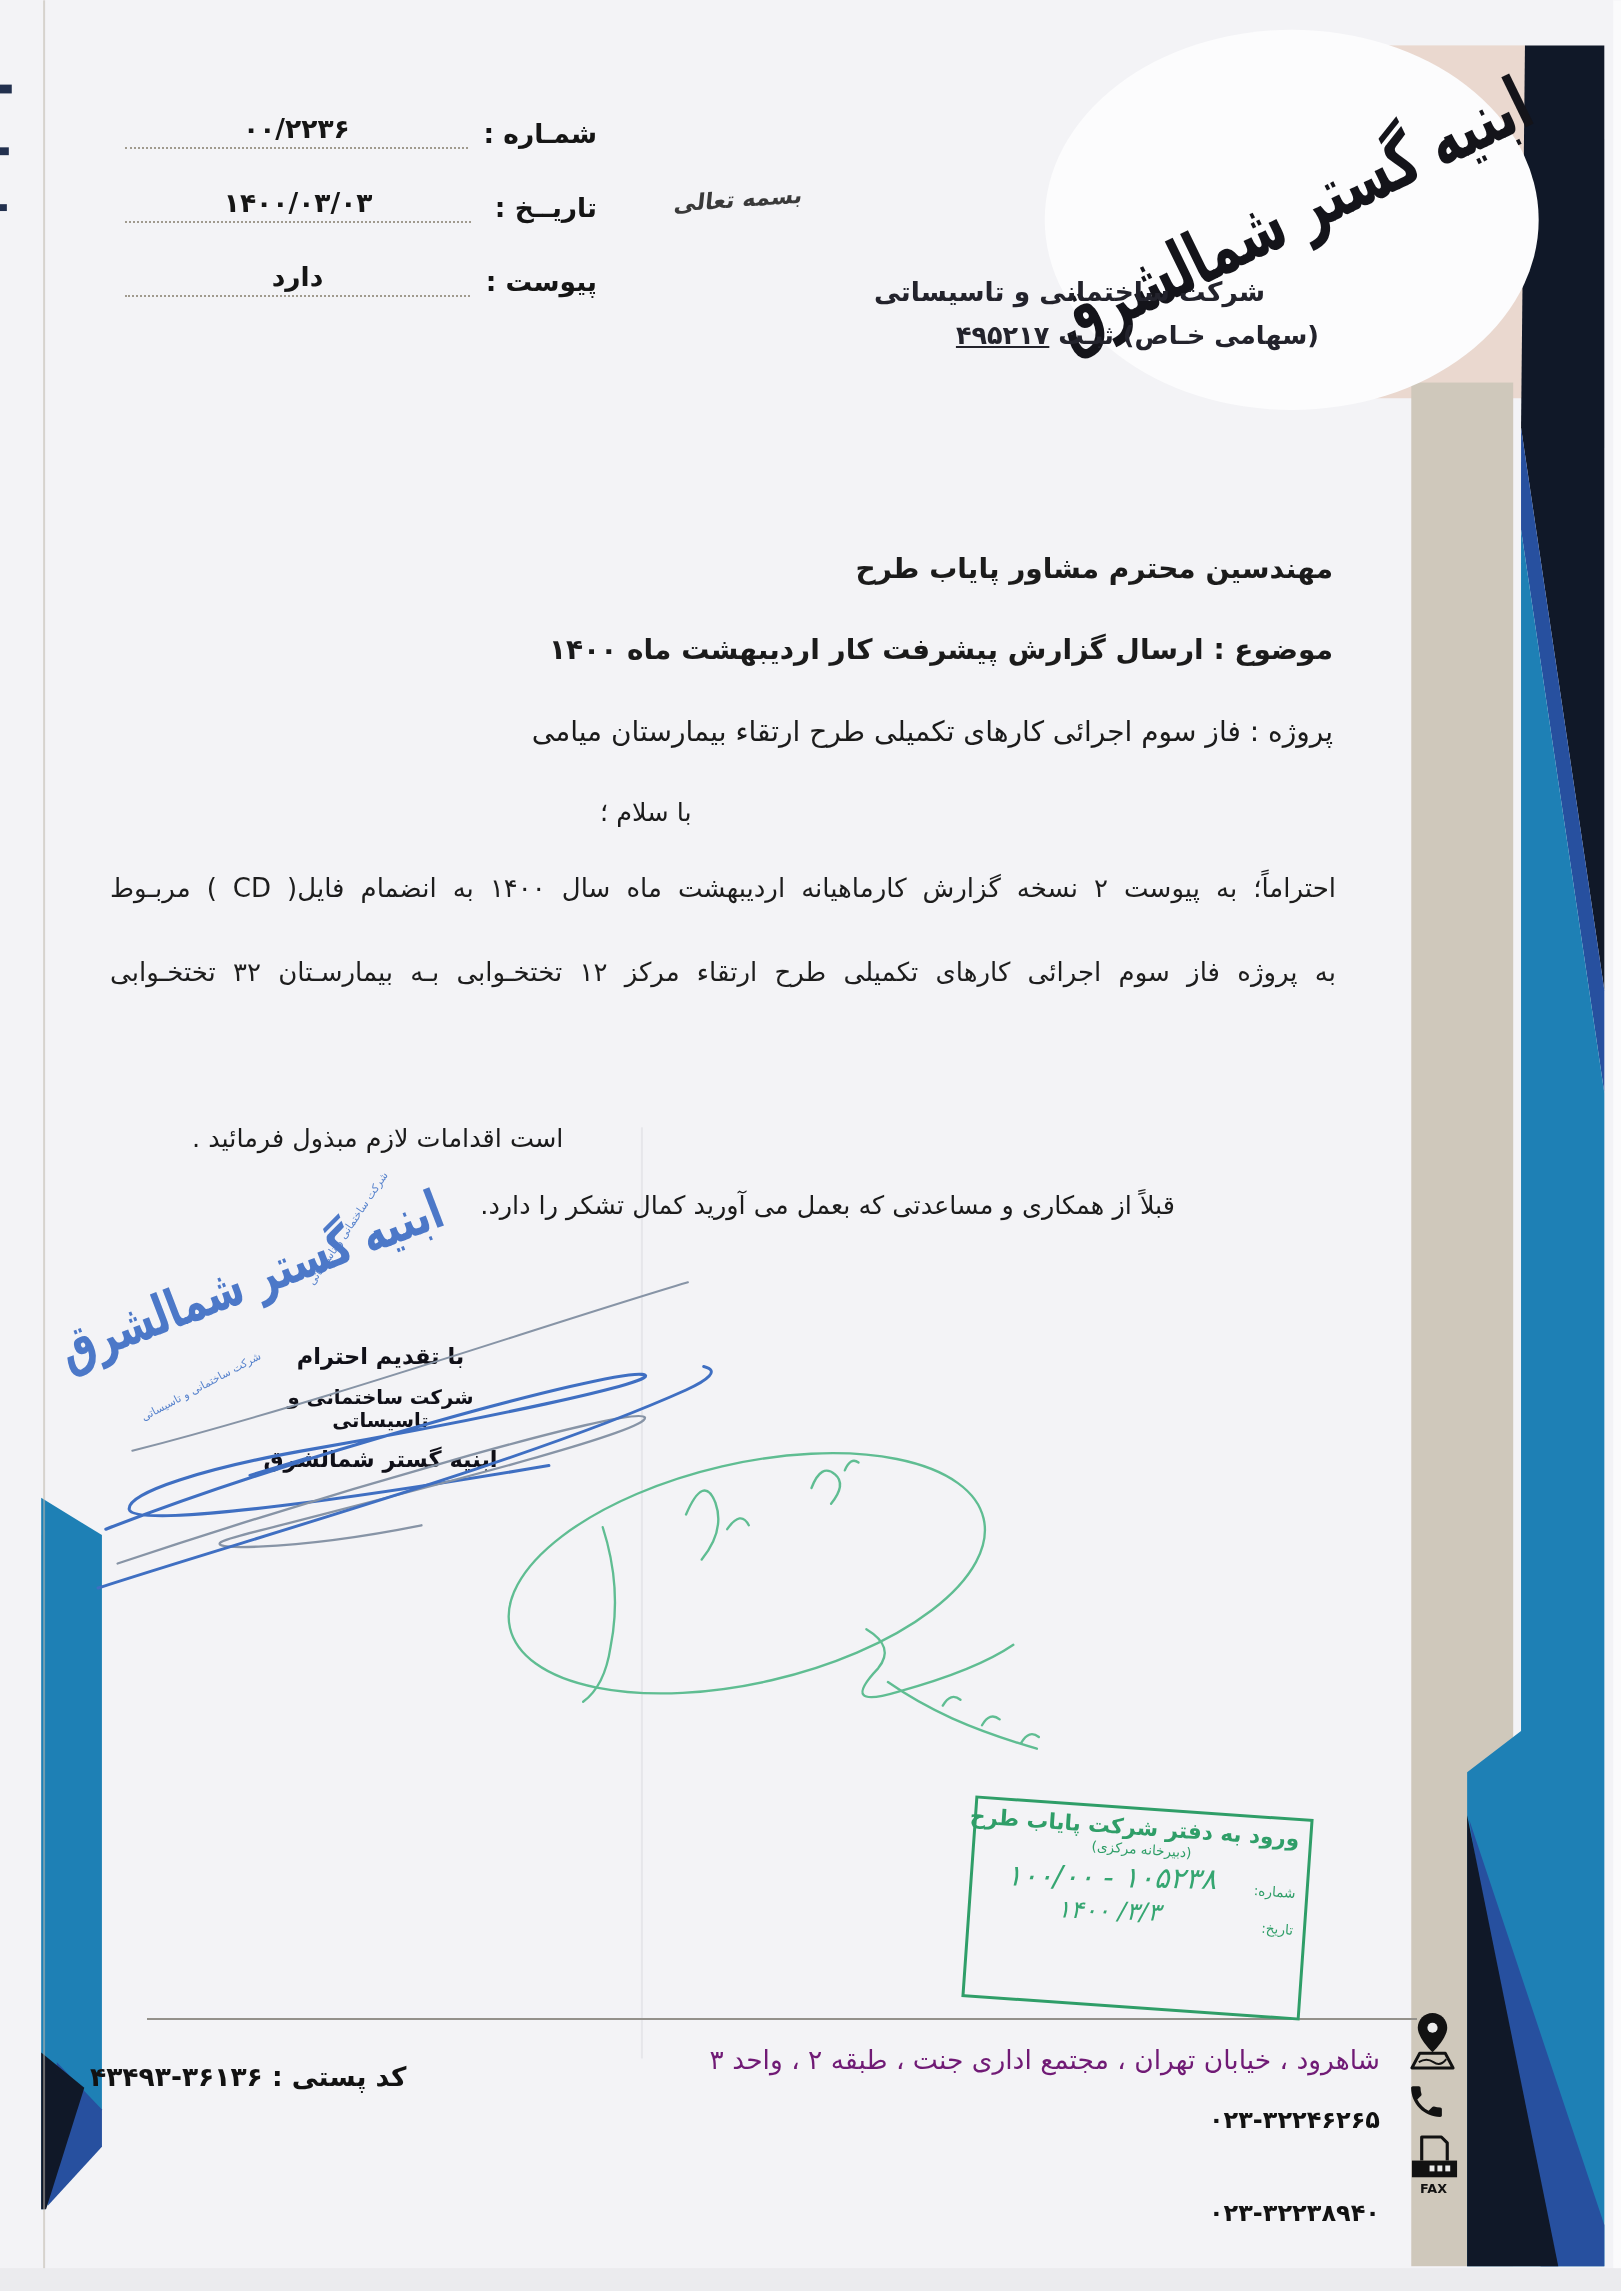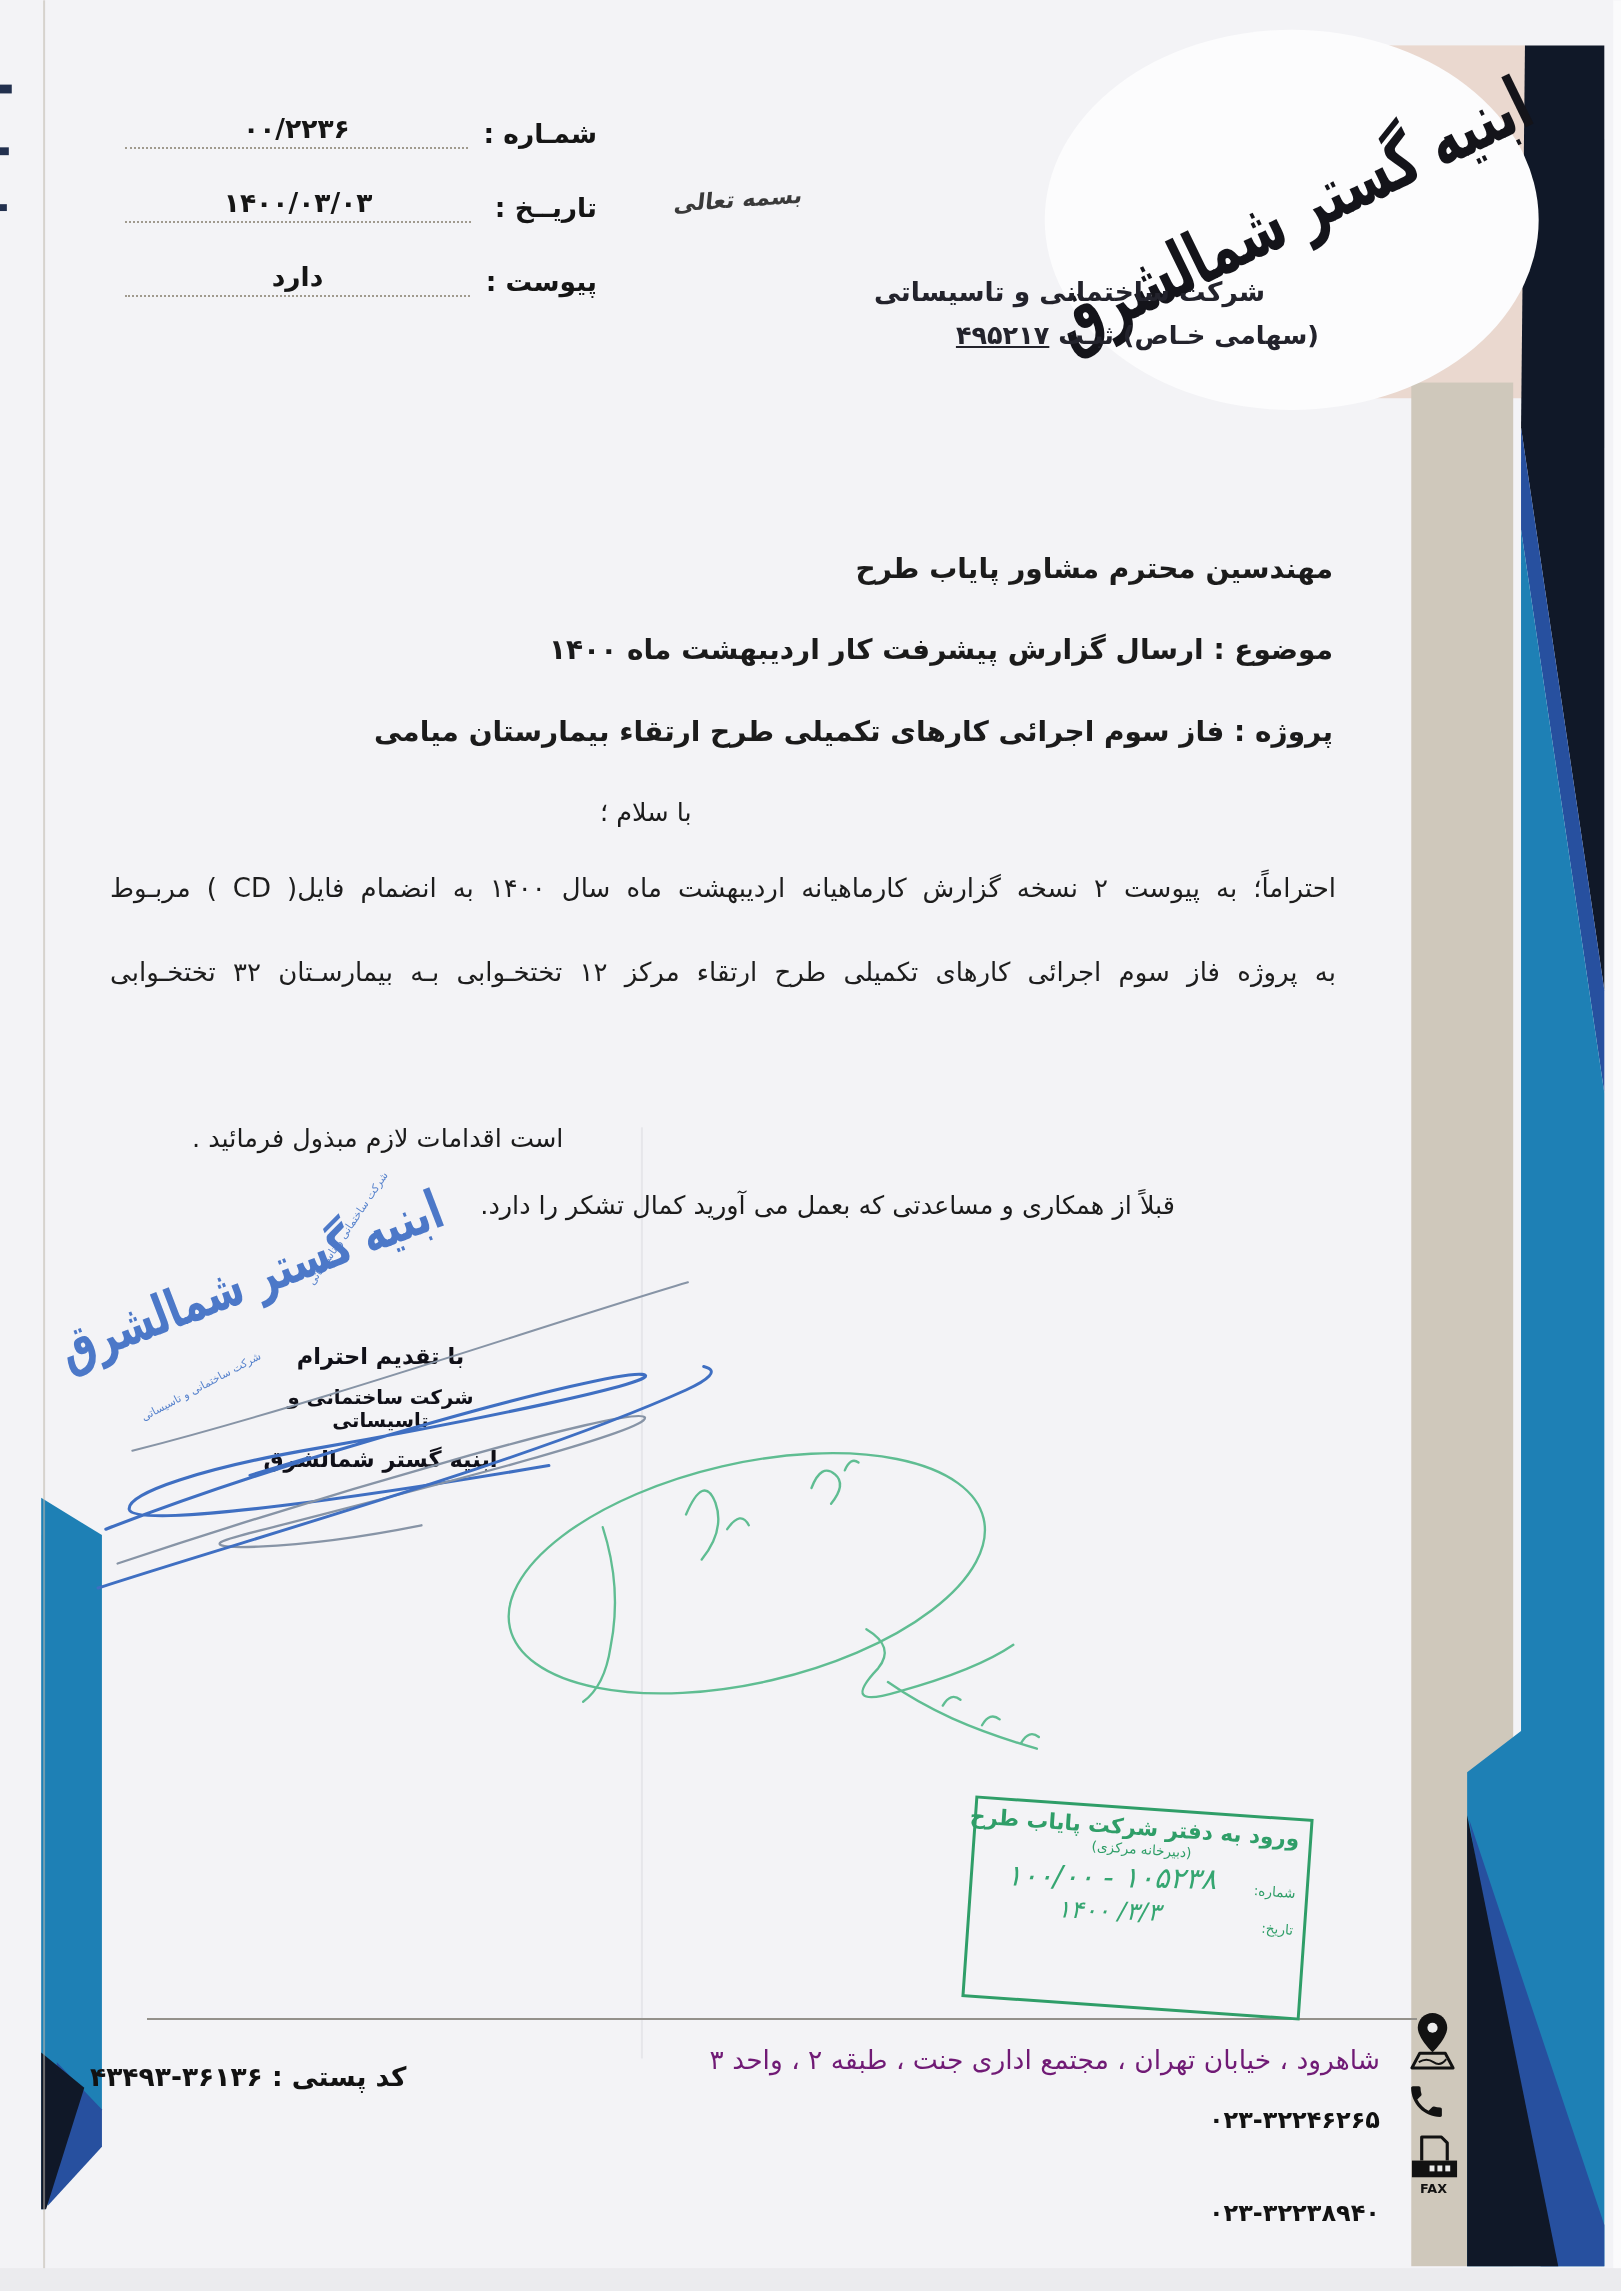--- a/index.html
+++ b/index.html
@@ -21,21 +21,21 @@
   .logo-inner{transform:rotate(-26deg) scale(1.02,1.5);font-size:49px;font-weight:bold;
               color:#14141a;white-space:nowrap;letter-spacing:-2px;}
   .company{position:absolute;right:356px;top:276px;direction:rtl;text-align:right;z-index:2;}
   .company-l1{font-weight:bold;font-size:26.5px;color:#23232c;}
   .company-l2{font-weight:bold;font-size:25.5px;color:#23232c;margin-top:12.7px;position:relative;right:-54px;}
   .company-l2 .reg{text-decoration:underline;}
   
   .rtl{direction:rtl;}
   .addressee{top:552px;right:288px;font-weight:bold;font-size:28px;z-index:2;}
   .subject{top:633px;right:288px;font-weight:bold;font-size:28px;z-index:2;}
-  .project{top:715px;right:288px;font-weight:bold;font-size:28px;z-index:2;margin-left:40px;}
+  .project{top:715px;right:288px;font-weight:normal;font-size:28px;z-index:2;margin-left:40px;}
   .salutation{top:797px;left:600px;font-size:25.5px;z-index:2;}
   .bodyline{left:110px;right:285px;font-size:26px;color:#1d1d1d;text-align:justify;
             text-align-last:justify;z-index:2;}
   .p1{top:873px;} .p2{top:957px;} .p3{top:1040px;}
   .p4{top:1123px;left:192px;font-size:25.5px;z-index:2;}
   .p5{top:1190px;right:446px;font-size:25.5px;z-index:2;}
   
   .sig-block{position:absolute;left:261px;top:1343px;width:239px;text-align:center;
              direction:rtl;z-index:3;color:#101018;}
   .sig-l1{font-weight:bold;font-size:22.5px;}

